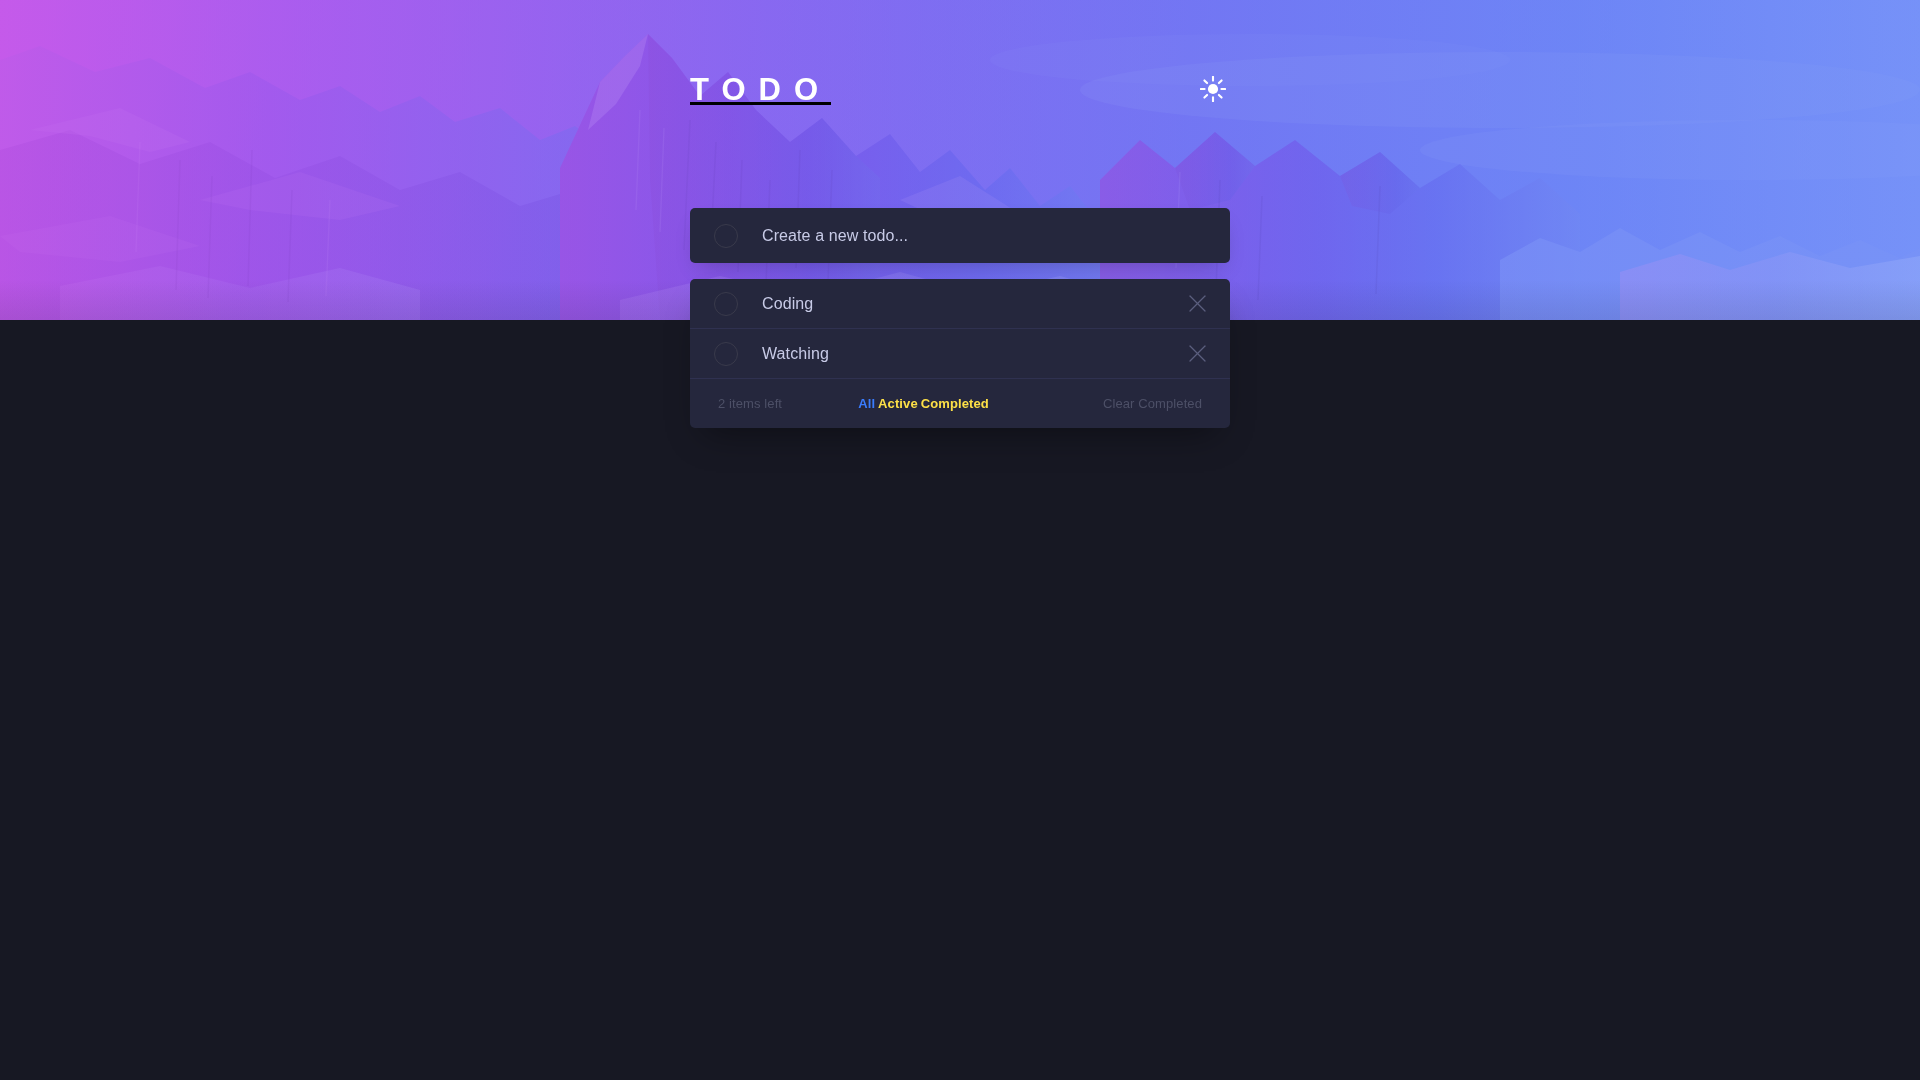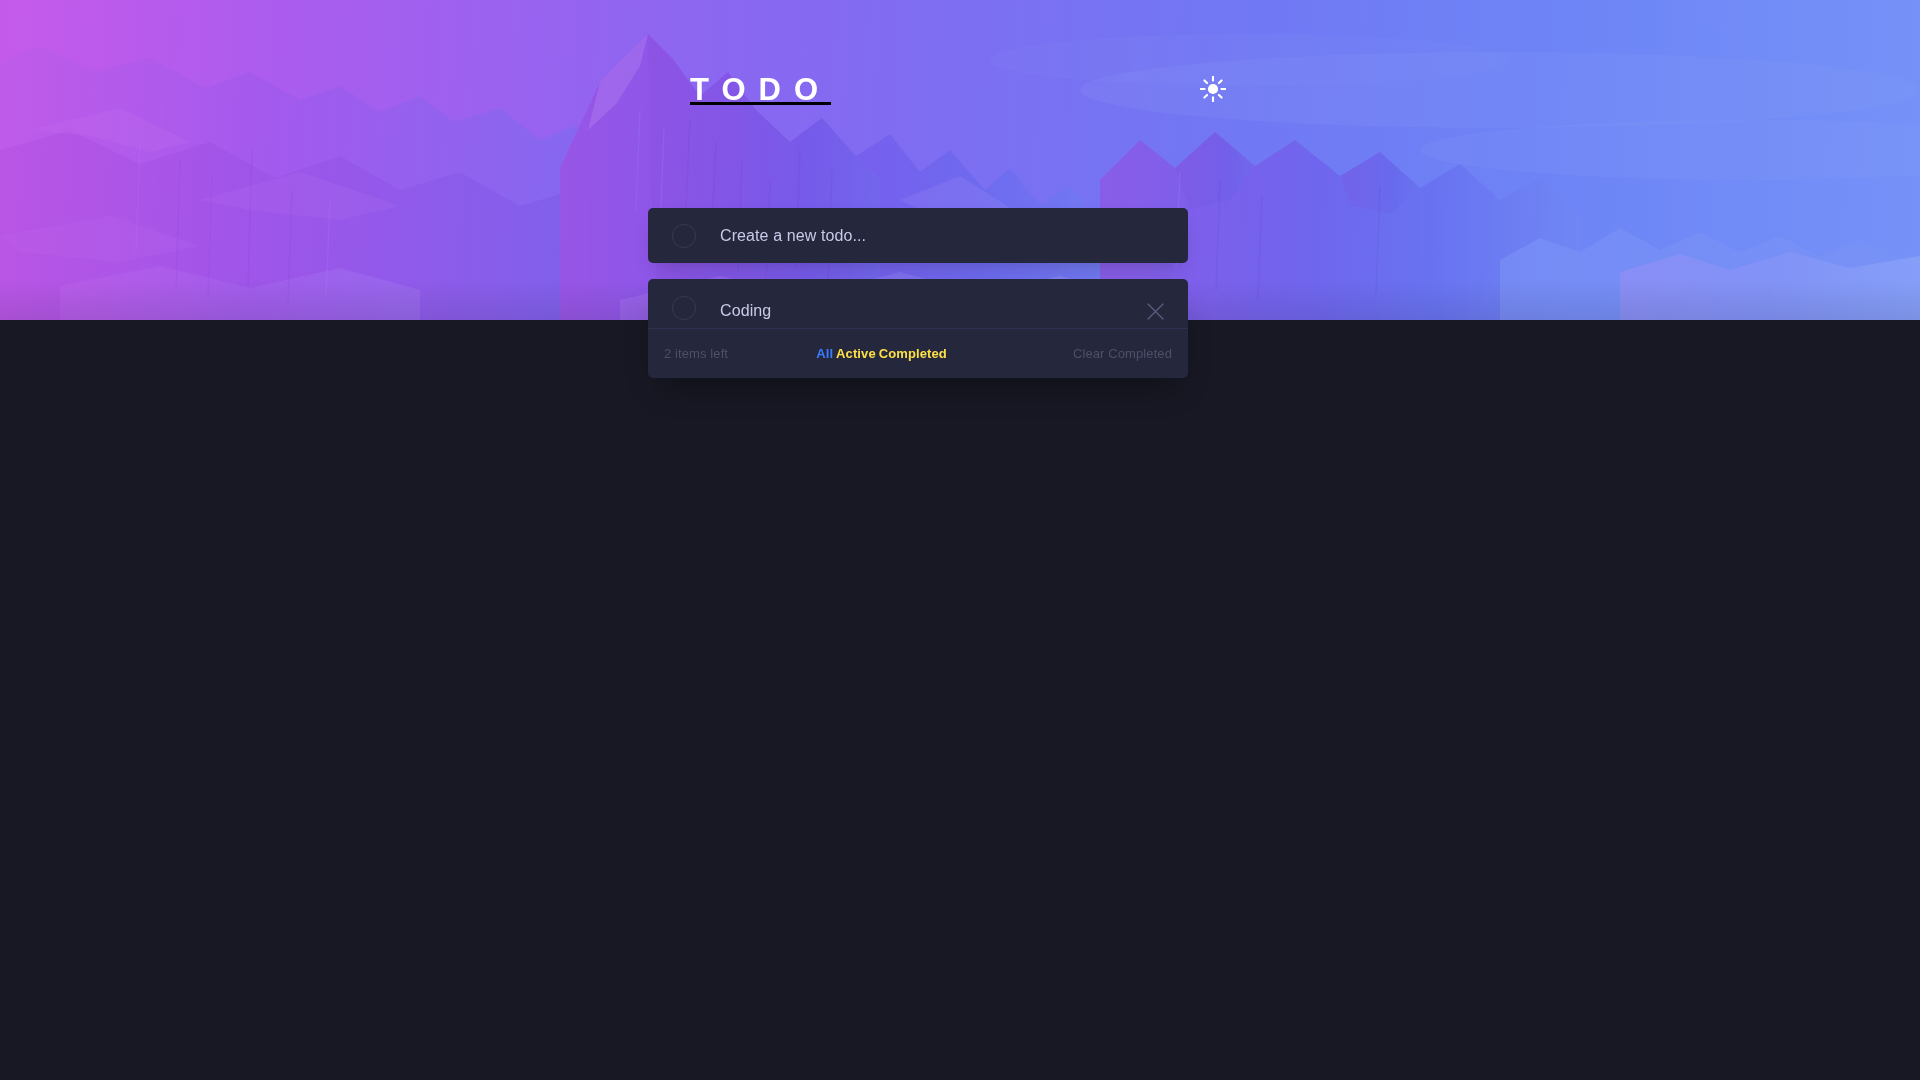--- a/index.html
+++ b/index.html
@@ -86,21 +86,21 @@
     cursor: pointer;
     background: none;
     border: none;
     padding: 0;
     margin-right: 2px;
   }
 
   
   .app {
     position: absolute;
-    left: 648px;
+    left: 690px;
     top: 208px;
     width: 540px;
     z-index: 5;
   }
 
   .new-todo {
     height: 55px;
     background: #25273d;
     border-radius: 5px;
     display: flex;
@@ -139,21 +139,21 @@
     margin-top: 16px;
     background: #25273d;
     border-radius: 5px;
     overflow: hidden;
     box-shadow: 0 18px 34px -14px rgba(0,0,0,0.42);
   }
 
   .todo-item {
     height: 50px;
     display: flex;
-    align-items: flex-end;
+    align-items: center;
     padding: 8px 24px;
     border-bottom: 1px solid #2f3150;
   }
 
   .todo-label {
     flex: 1 1 auto;
     margin-left: 24px;
     font-size: 16px;
     color: #c8cbe7;
     letter-spacing: 0.1px;
@@ -172,21 +172,21 @@
     display: flex;
     align-items: center;
     justify-content: center;
   }
 
   
   .todo-footer {
     height: 49px;
     display: flex;
     align-items: center;
-    padding: 0 16px;
+    padding: 0 28px;
     font-size: 13px;
     color: #4d5067;
   }
 
   .items-left {
     flex: 0 0 auto;
     letter-spacing: 0.1px;
     user-select: none;
   }
 
@@ -372,20 +372,32 @@
       <button class="delete-btn">
         <svg width="17" height="17" viewBox="0 0 17 17">
           <g stroke="#5b5e7e" stroke-width="1.3" stroke-linecap="round">
             <line x1="1" y1="1" x2="16" y2="16"></line>
             <line x1="16" y1="1" x2="1" y2="16"></line>
           </g>
         </svg>
       </button>
     </div>
 
+    <div class="todo-item">
+      <span class="check-circle"></span>
+      <span class="todo-label">Watching</span>
+      <button class="delete-btn">
+        <svg width="17" height="17" viewBox="0 0 17 17">
+          <g stroke="#5b5e7e" stroke-width="1.3" stroke-linecap="round">
+            <line x1="1" y1="1" x2="16" y2="16"></line>
+            <line x1="16" y1="1" x2="1" y2="16"></line>
+          </g>
+        </svg>
+      </button>
+    </div>
 
     <div class="todo-footer">
       <span class="items-left">2 items left</span>
       <div class="filters">
         <button class="filter-btn active">All</button>
         <button class="filter-btn">Active</button>
         <button class="filter-btn">Completed</button>
       </div>
       <button class="clear-btn">Clear Completed</button>
     </div>

